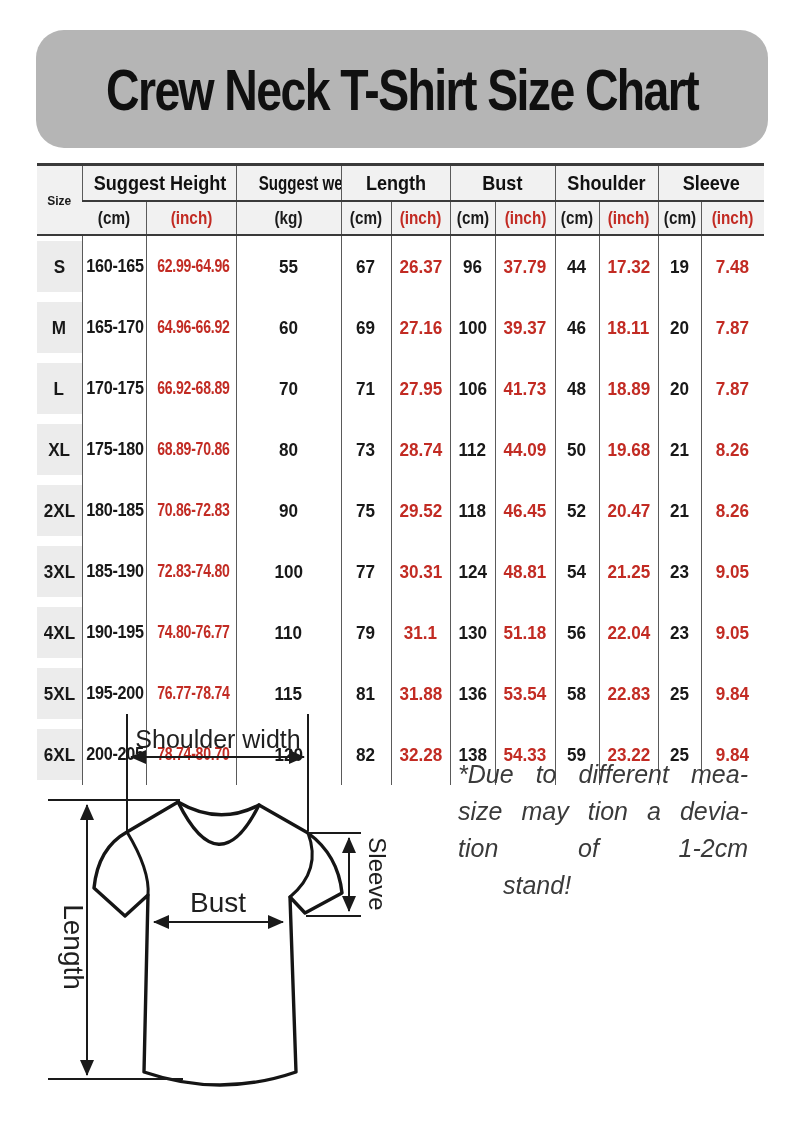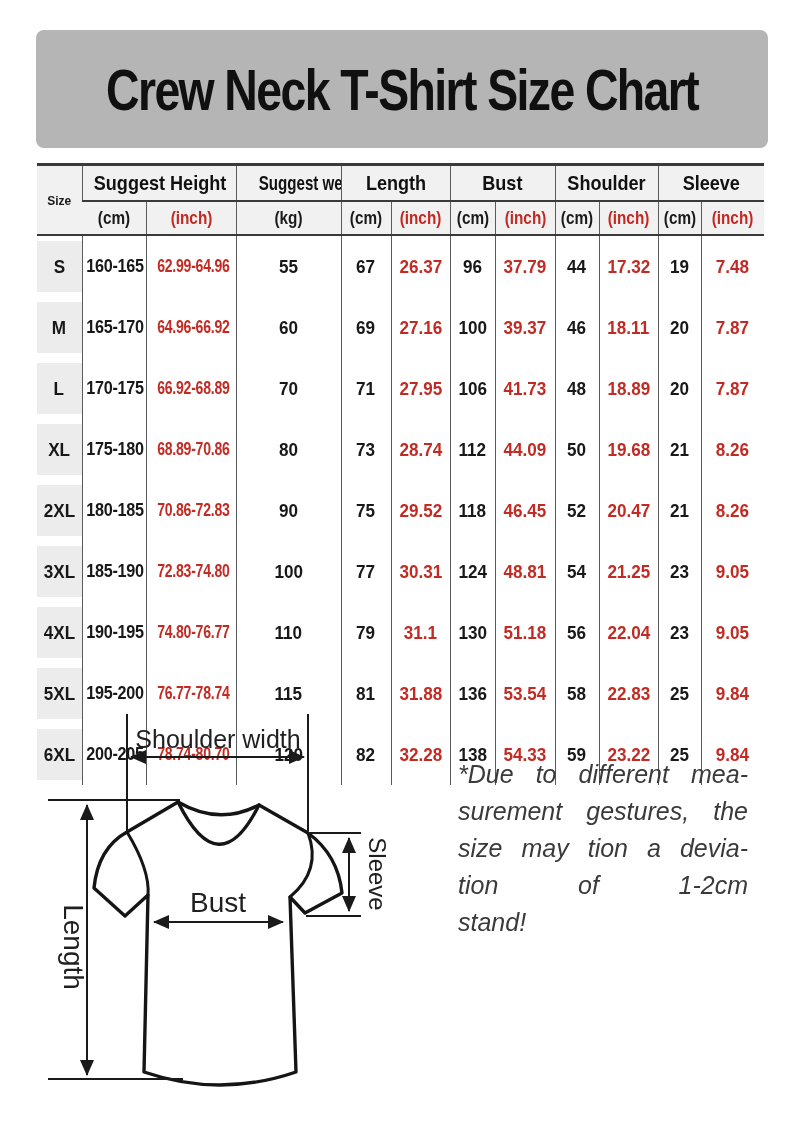--- a/index.html
+++ b/index.html
@@ -1,21 +1,21 @@
 <!DOCTYPE html>
 <html><head>
 <meta charset="utf-8">
 <style>
   html,body{margin:0;padding:0;background:#ffffff;}
   .page{position:relative;width:804px;height:1122px;background:#ffffff;
         font-family:"Liberation Sans",sans-serif;overflow:hidden;}
 
   
   .banner{position:absolute;left:36px;top:30px;width:732px;height:118px;
-          background:#b5b5b5;border-radius:8px;
+          background:#b5b5b5;border-radius:28px;
           display:flex;align-items:center;justify-content:center;}
   .banner-title{font-size:58px;font-weight:700;color:#101010;white-space:nowrap;
                 transform:scaleX(0.80);letter-spacing:-2px;}
 
   
   table.size-table{position:absolute;left:37px;top:163px;width:727px;
                    border-collapse:collapse;table-layout:fixed;
                    border-top:3px solid #3a3a3a;}
   .size-table th,.size-table td{padding:0;text-align:center;vertical-align:middle;
                    border-left:1px solid #5a5a5a;overflow:hidden;}
@@ -42,21 +42,21 @@
   .size-table tbody td:nth-child(12) span{color:#c22b23;}
 
   
   .diagram{position:absolute;left:20px;top:700px;width:425px;height:415px;}
   .diagram text{font-family:"Liberation Sans",sans-serif;fill:#1f1f1f;}
 
   
   .disclaimer{position:absolute;left:458px;top:756px;width:290px;color:#3a3a3a;font-style:italic;}
   .disclaimer .dline{font-size:25px;line-height:37px;text-align:justify;
                      text-align-last:justify;white-space:normal;}
-  .disclaimer .dline.last{text-align-last:left;}
+  .disclaimer .dline.last{text-align-last:left;margin-left:45px;}
 </style>
 </head>
 <body>
 
 <div class="page">
 
   <div class="banner">
     <div class="banner-title">Crew Neck T-Shirt Size Chart</div>
   </div>
 
@@ -260,19 +260,18 @@
     </g>
 
     <text x="198" y="48" font-size="25" text-anchor="middle">Shoulder width</text>
     <text x="198" y="212" font-size="28" text-anchor="middle">Bust</text>
     <text transform="translate(44,247) rotate(90)" font-size="28" text-anchor="middle">Length</text>
     <text transform="translate(349,174) rotate(90)" font-size="24" text-anchor="middle">Sleeve</text>
   </svg>
 
   <div class="disclaimer">
     <div class="dline">*Due to different mea-</div>
-    <div class="dline">surement gestures, the</div>
     <div class="dline">size may tion a devia-</div>
     <div class="dline">tion of 1-2cm</div>
     <div class="dline last">stand!</div>
   </div>
 
 </div>
 
 </body></html>

